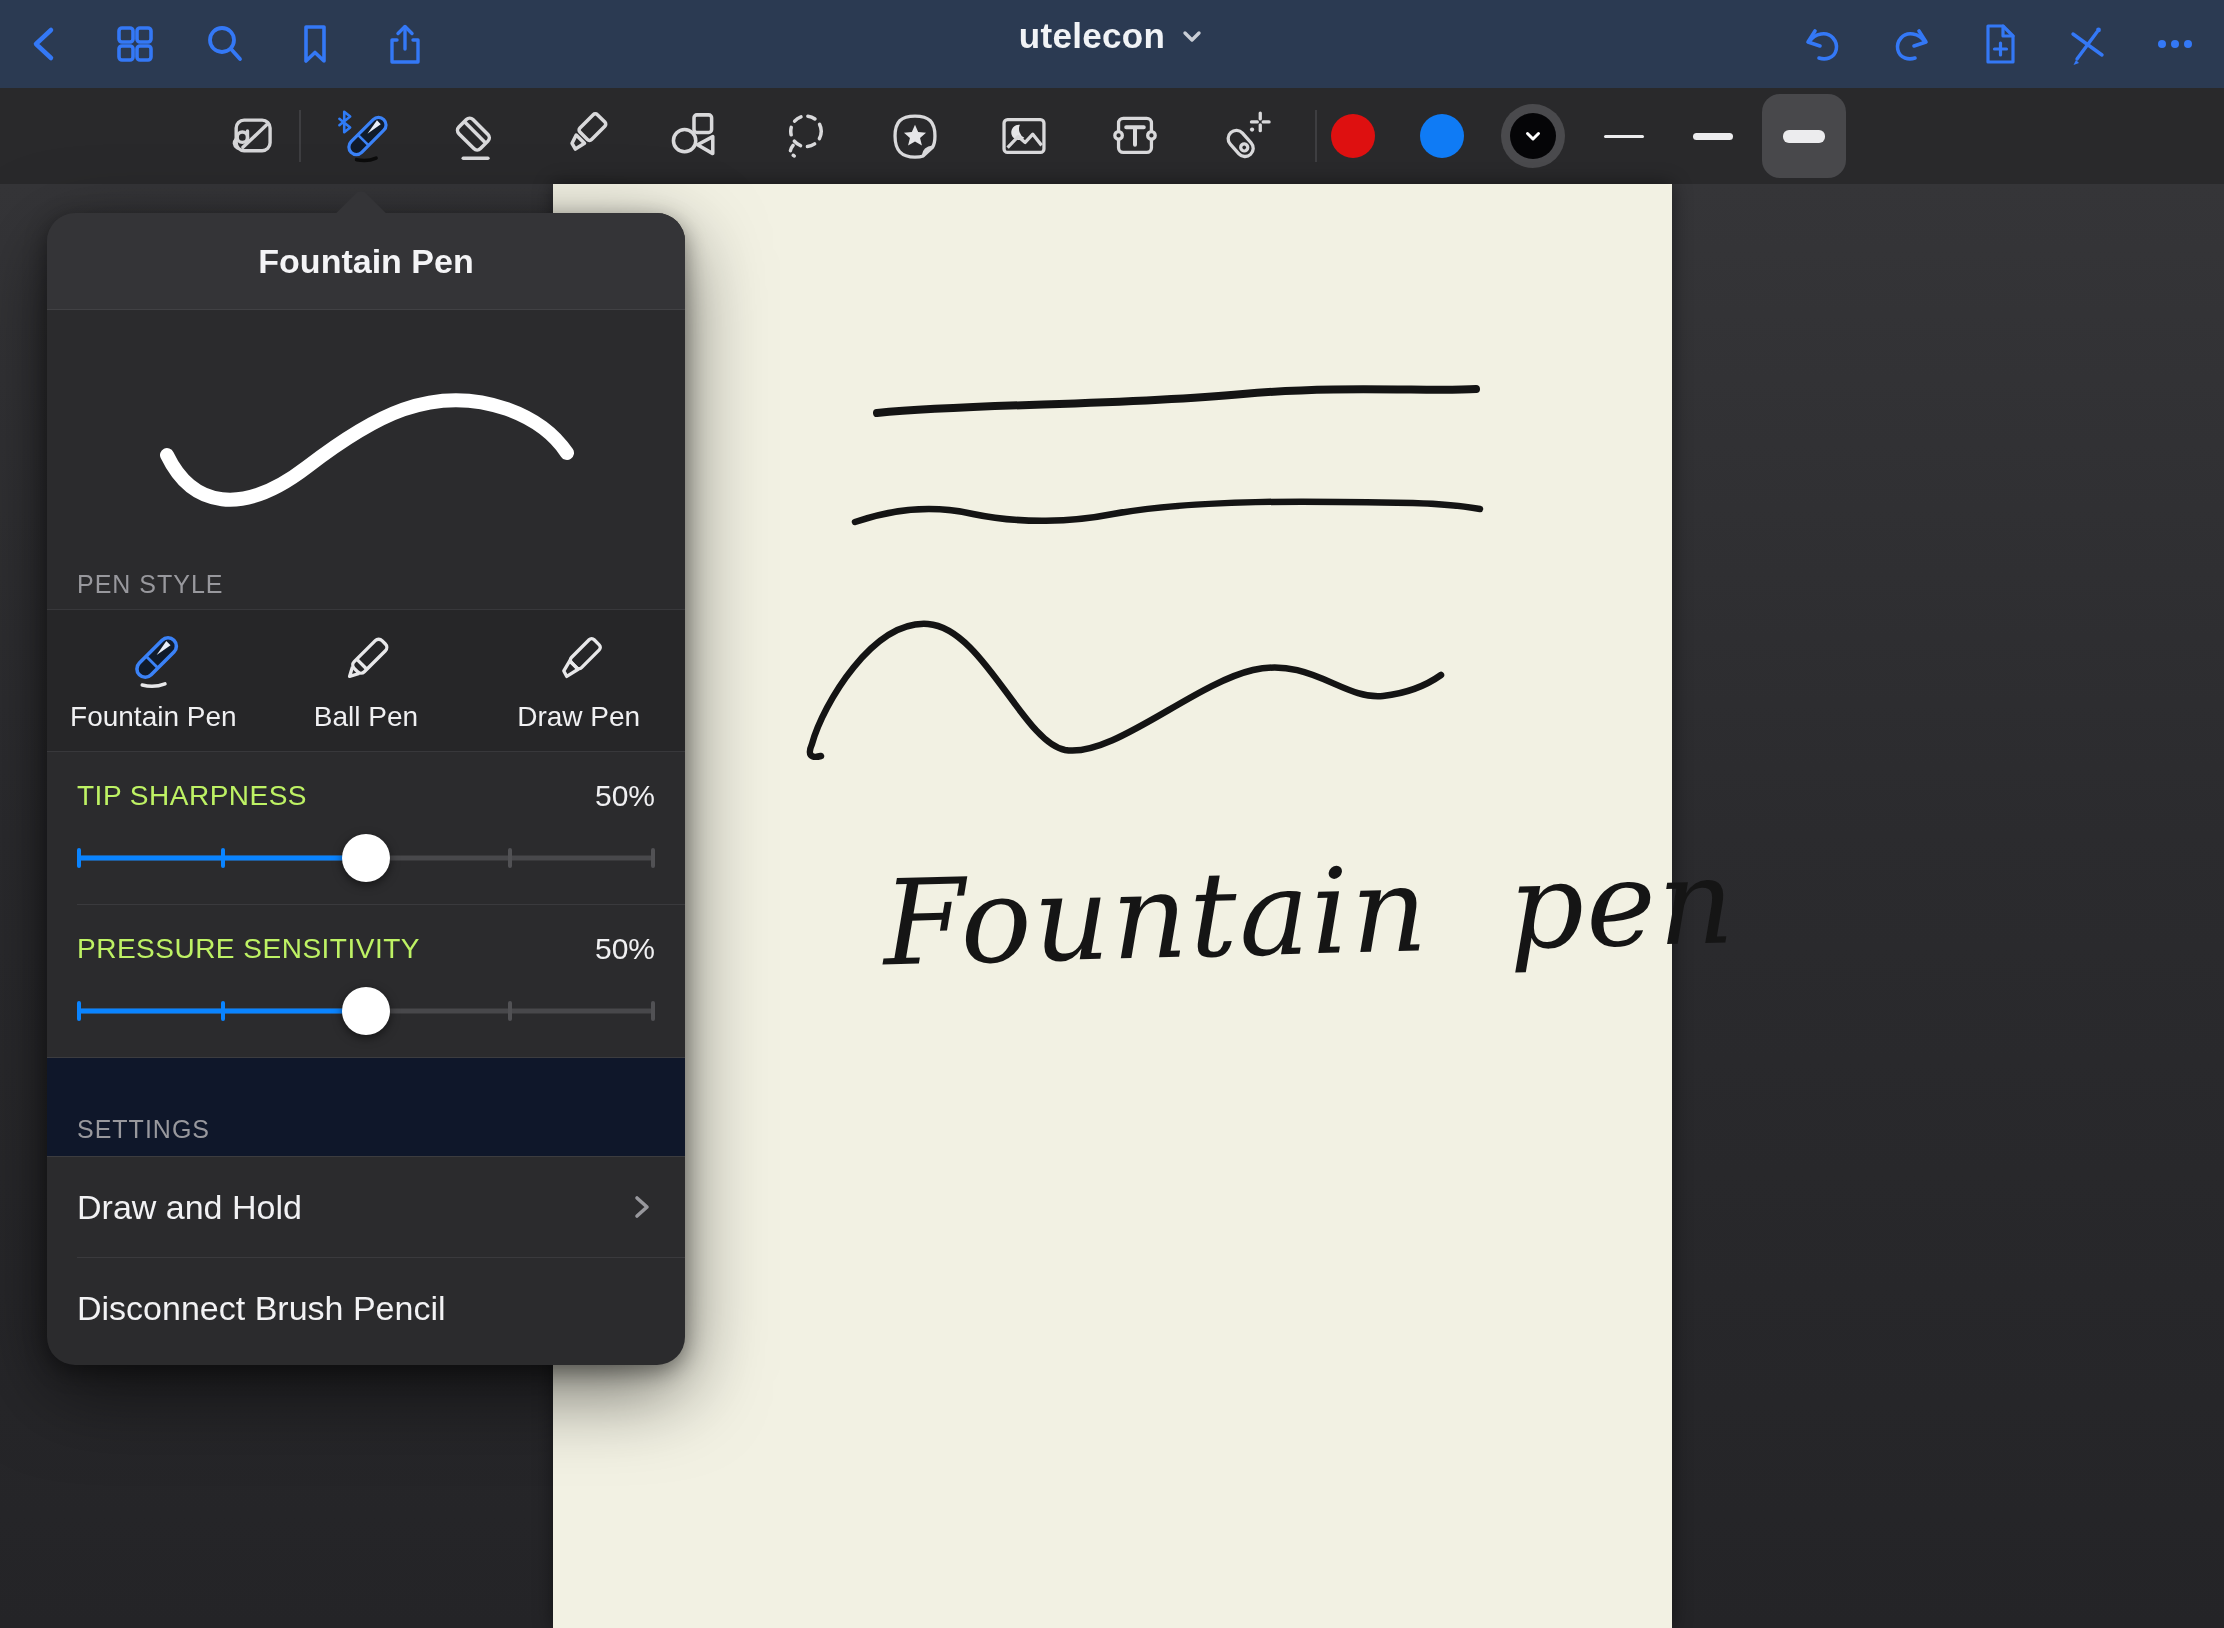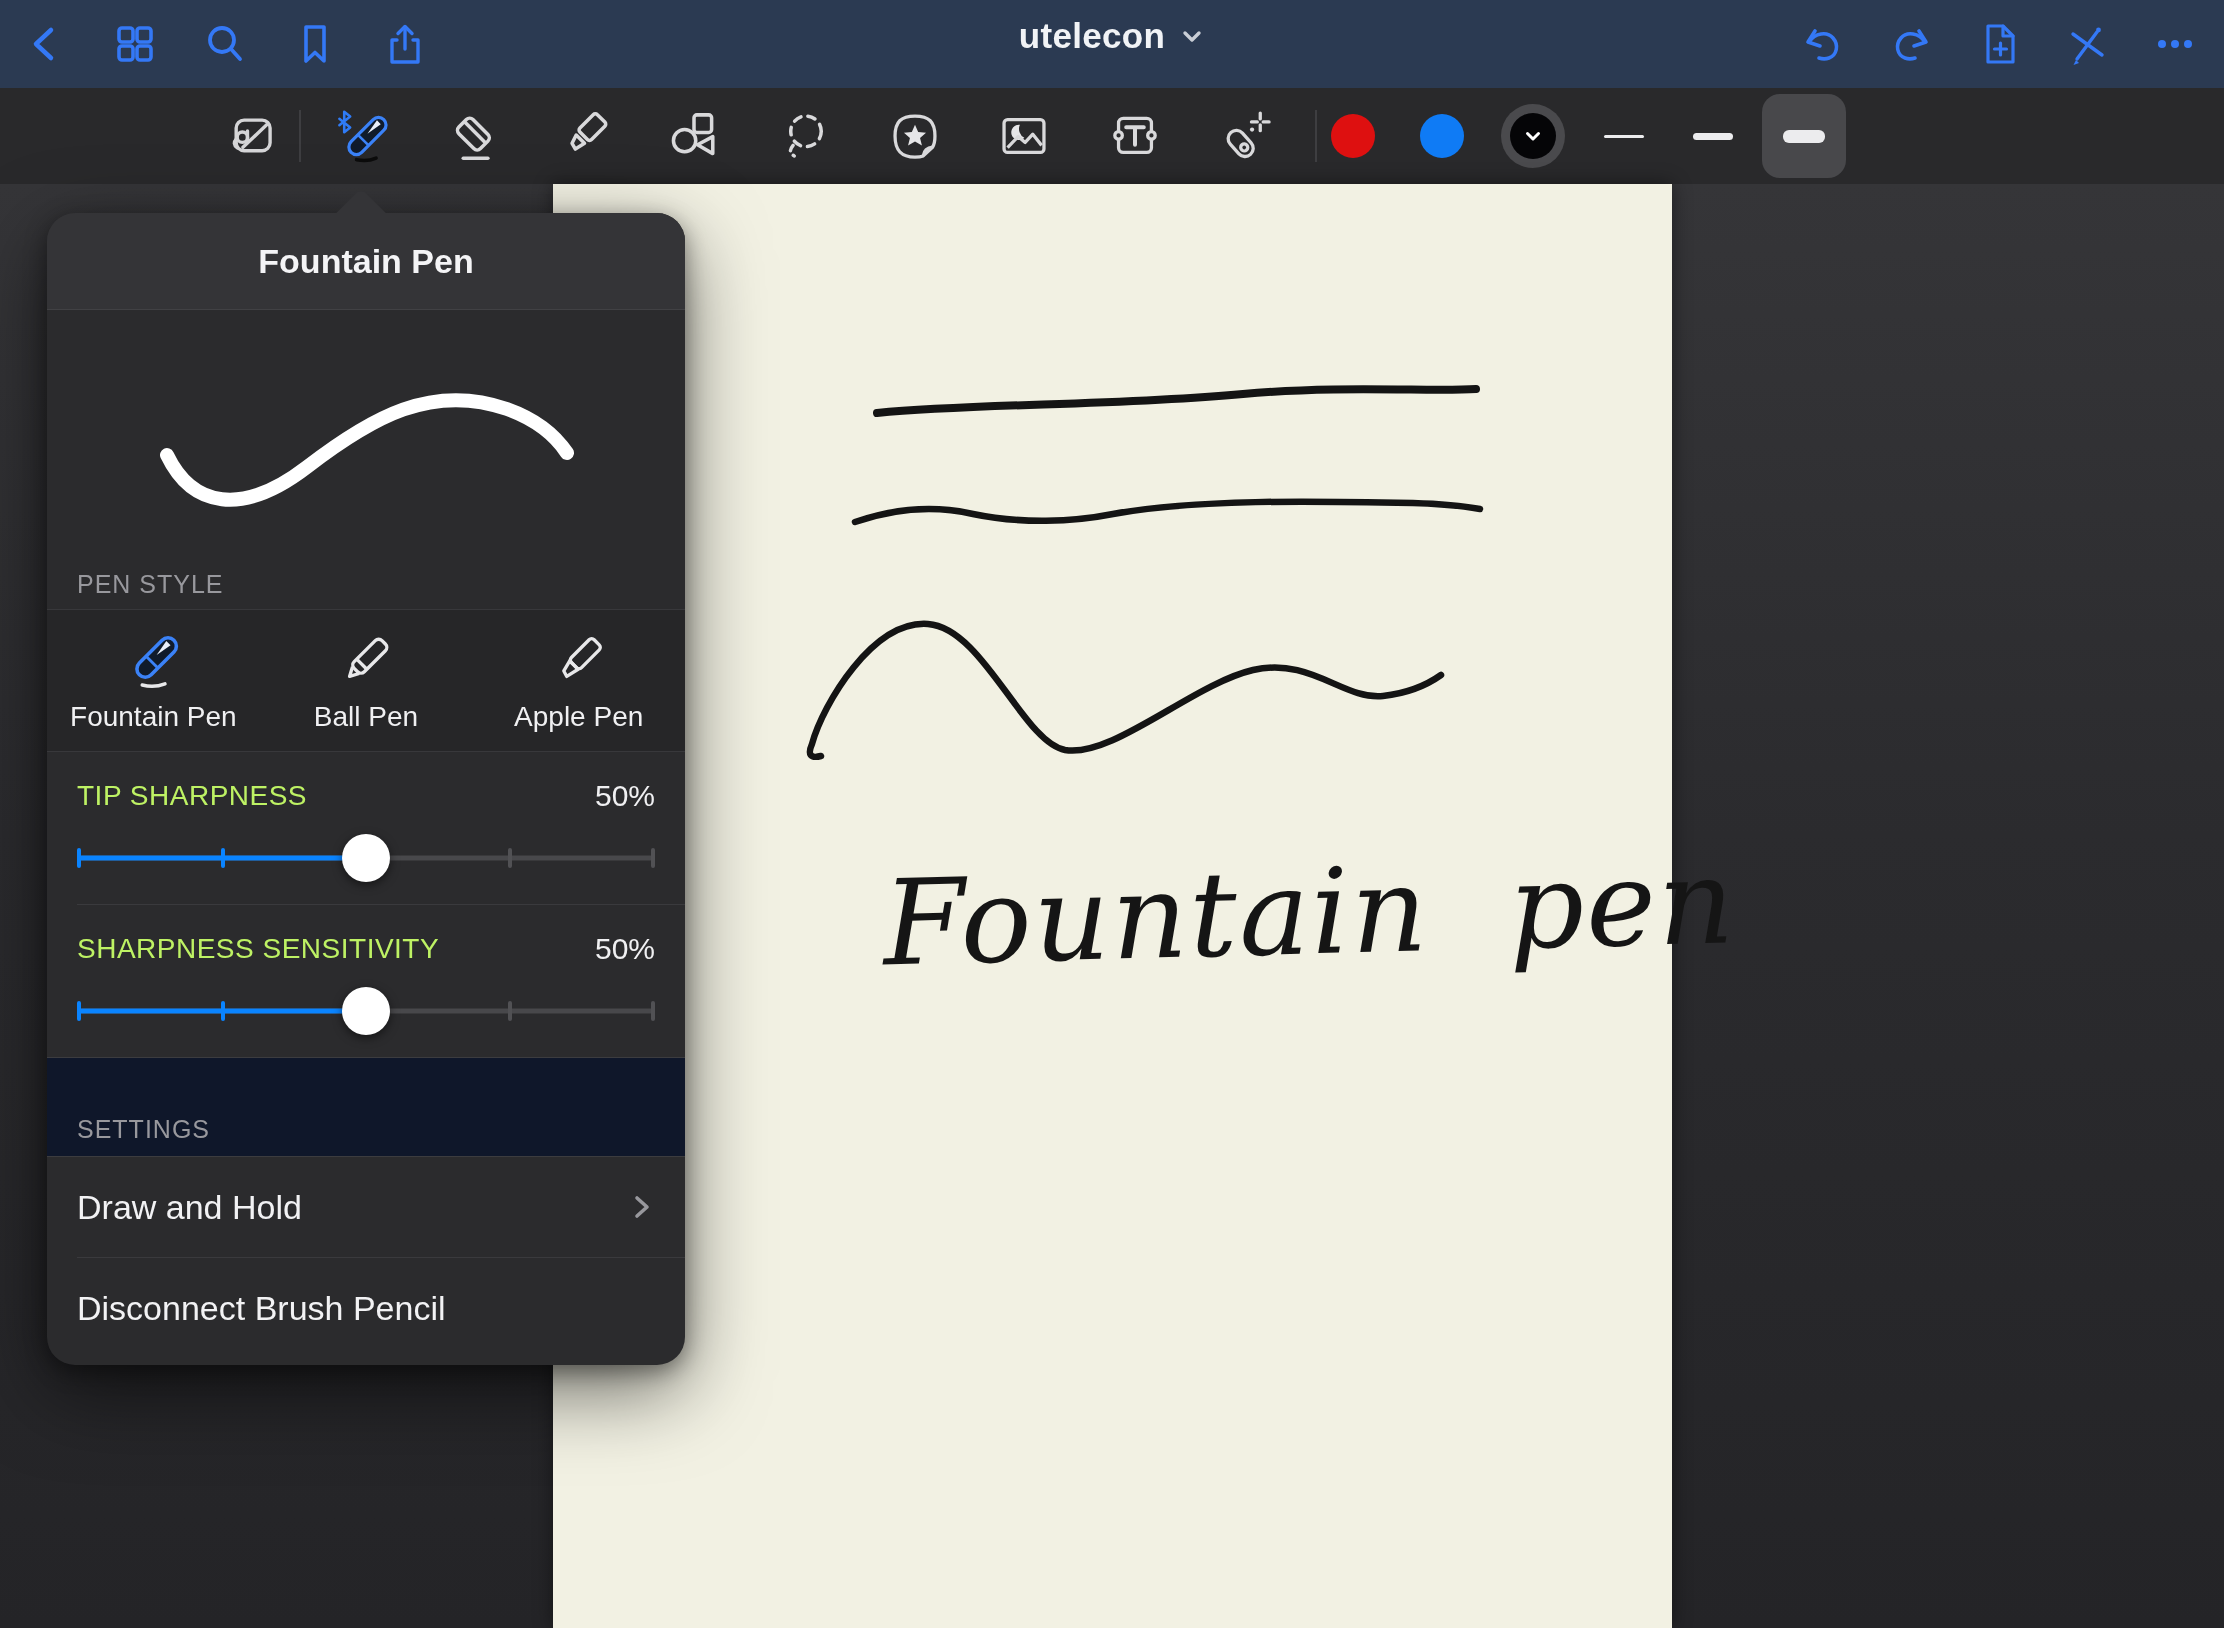--- a/index.html
+++ b/index.html
@@ -394,21 +394,21 @@
       </div>
       <div class="pen-opt">
         <span class="icon">
           <svg width="62" height="62" viewBox="0 0 52 52" fill="none" stroke="#e8e8ea" stroke-width="2.8" stroke-linejoin="round">
             <g transform="rotate(45 26 26)">
                 <rect x="20" y="5" width="12" height="27" rx="3"></rect>
                 <path d="M21 32 H31 L28.5 43 L23.5 41.5 Z"></path>
               </g>
           </svg>
         </span>
-        <span class="lbl">Apple Pen</span>
+        <span class="lbl">Draw Pen</span>
       </div>
     </div>
 
     <div class="slider-block">
       <div class="slider-head">
         <span class="slider-label">TIP SHARPNESS</span>
         <span class="slider-value">50%</span>
       </div>
       <div class="slider" style="--pct: 50%;">
         <div class="track"></div>
@@ -419,21 +419,21 @@
         <div class="tick t75"></div>
         <div class="tick t100"></div>
         <div class="handle"></div>
       </div>
     </div>
 
     <div class="hair"></div>
 
     <div class="slider-block">
       <div class="slider-head">
-        <span class="slider-label">SHARPNESS SENSITIVITY</span>
+        <span class="slider-label">PRESSURE SENSITIVITY</span>
         <span class="slider-value">50%</span>
       </div>
       <div class="slider" style="--pct: 50%;">
         <div class="track"></div>
         <div class="fill"></div>
         <div class="tick t0 on"></div>
         <div class="tick t25 on"></div>
         <div class="tick t50 on"></div>
         <div class="tick t75"></div>
         <div class="tick t100"></div>

